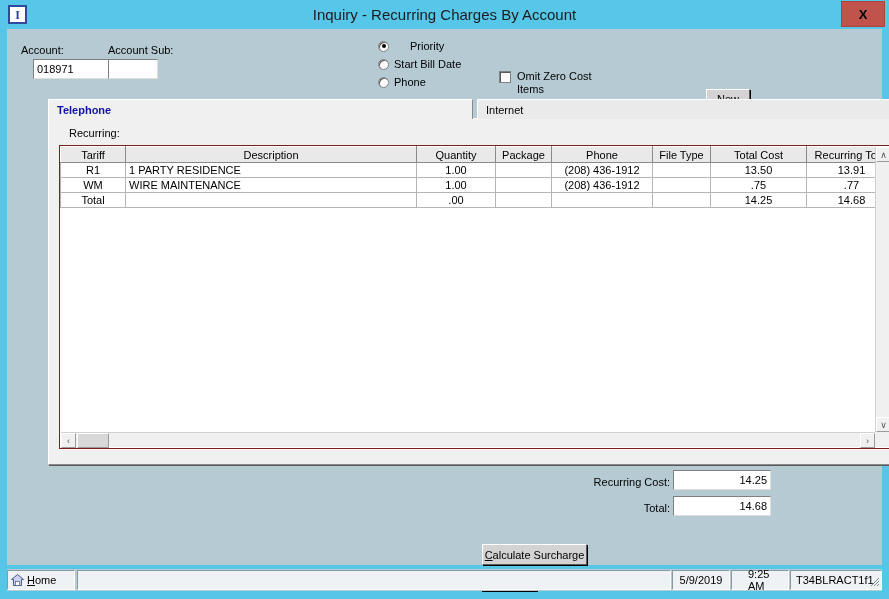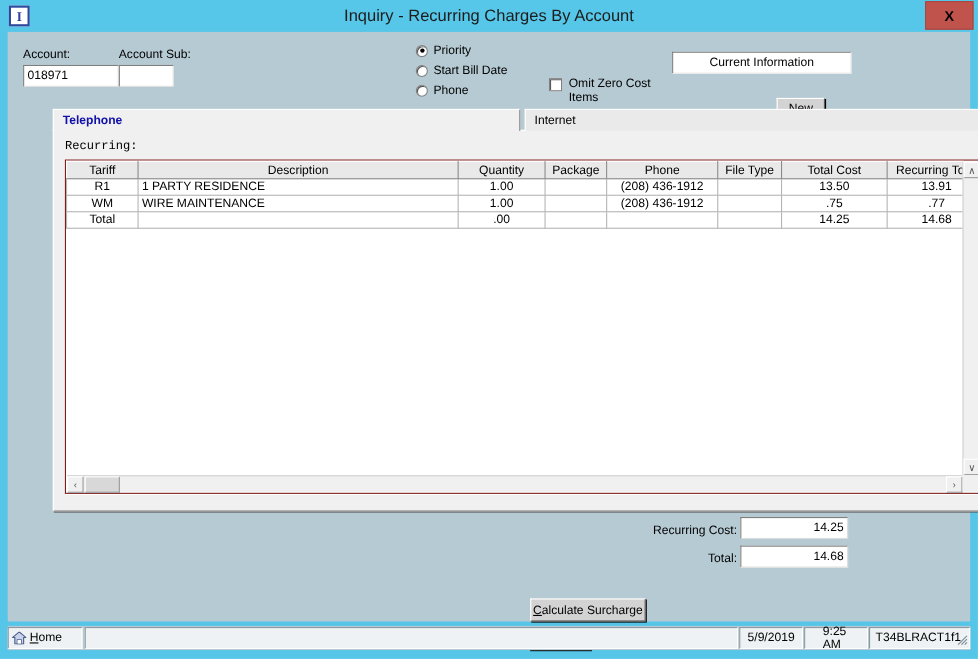--- a/index.html
+++ b/index.html
@@ -220,23 +220,22 @@
     width: 853px; height: 347px;
     background: #f0f0f0;
     border: 1px solid #ffffff;
     border-right-color: #8a8a8a;
     border-bottom-color: #8a8a8a;
     box-sizing: border-box;
     box-shadow: 1px 1px 0 #5a5a5a;
   }
   #recurring-label {
     position: absolute;
-    left: 10px; top: 8px;
-    font-size: 11px;
-    font-family: Liberation Mono, monospace;
+    left: 20px; top: 8px;
+    font-size: 11px;
   }
 
   
   #grid-outer {
     position: absolute;
     left: 10px; top: 26px;
     width: 833px; height: 304px;
     background: #ffffff;
     border: 1px solid #7f1d1d;
     box-sizing: border-box;
@@ -443,44 +442,43 @@
 
   <div id="titlebar">
     <div id="app-icon">I</div>
     <div id="title-text">Inquiry - Recurring Charges By Account</div>
     <div id="close-button">X</div>
   </div>
 
   <div id="client">
 
     <div class="field-label" style="left:14px; top:15px;">Account:</div>
-    <input class="text-input" type="text" readonly="" style="left: 14px; top: 30px; width: 87px; height: 20px;" value="018971">
+    <input class="text-input" type="text" readonly="" style="left: 26px; top: 30px; width: 87px; height: 20px;" value="018971">
 
     <div class="field-label" style="left:101px; top:15px;">Account Sub:</div>
     <input class="text-input" type="text" readonly="" style="left: 101px; top: 30px; width: 50px; height: 20px;" value="">
 
-    <div class="radio-row" style="left:371px; top:11px;">
+    <div class="radio-row" style="left:371px; top:11px;gap:16px;">
       <span class="radio-dot checked"></span>
       <span class="radio-label">Priority</span>
     </div>
     <div class="radio-row" style="left:371px; top:29px;">
       <span class="radio-dot"></span>
       <span class="radio-label">Start Bill Date</span>
     </div>
     <div class="radio-row" style="left:371px; top:47px;">
       <span class="radio-dot"></span>
       <span class="radio-label">Phone</span>
     </div>
 
     <div class="checkbox-row" style="left:492px; top:41px;">
       <span class="checkbox-box"></span>
       <span class="checkbox-label">Omit Zero Cost Items</span>
     </div>
 
-    <div class="white-field-btn" style="left:604px; top:18px; width:163px; height:20px;">Current Information</div>
     <div class="btn" style="left:699px; top:60px; width:44px; height:20px;">New</div>
 
     <div id="tabstrip">
 
       <div class="tab" id="tab-telephone">
         <span>Telephone</span>
       </div>
       <div class="tab" id="tab-internet">
         <span>Internet</span>
       </div>

